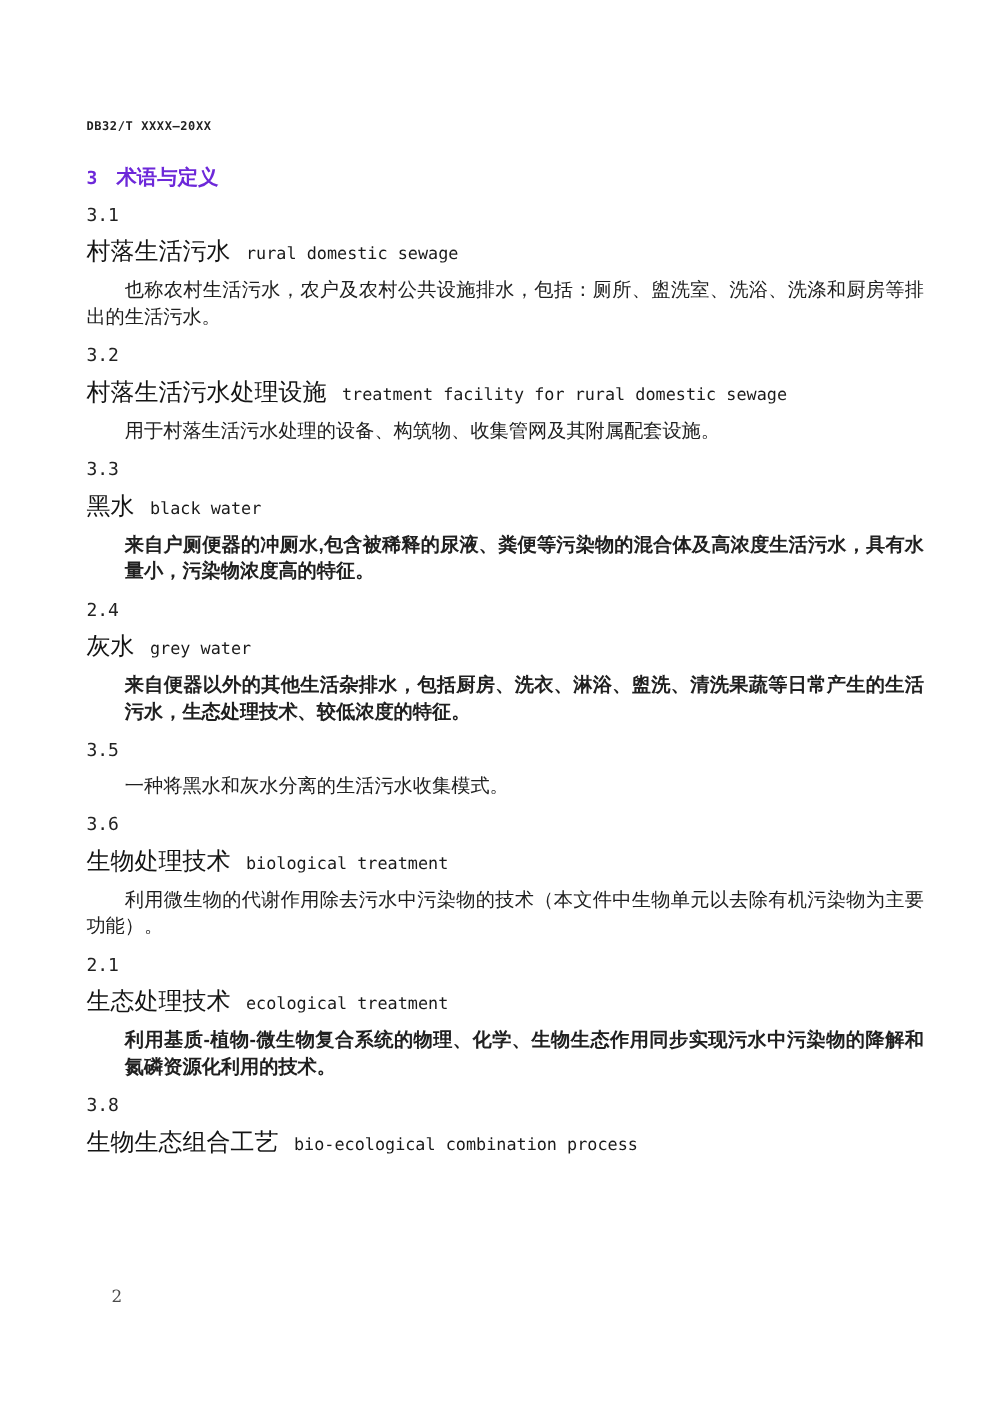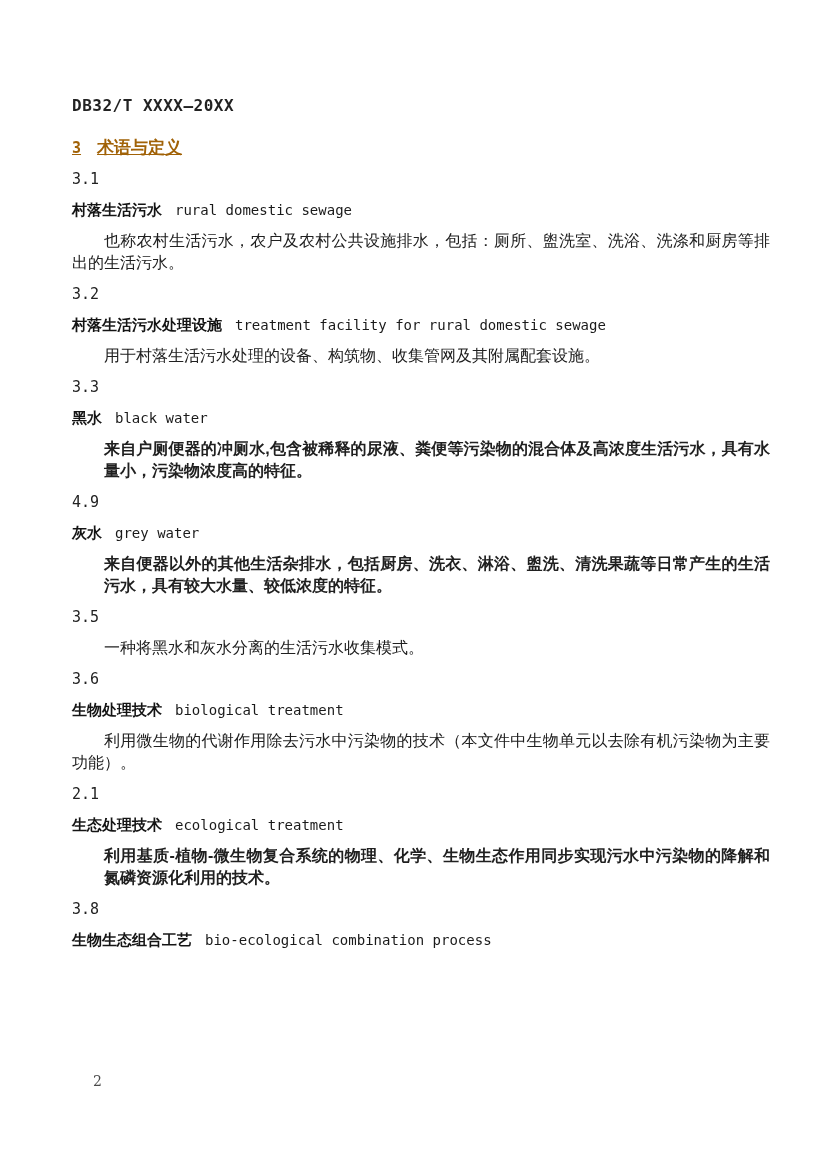--- a/index.html
+++ b/index.html
@@ -16,31 +16,30 @@
     color: #1c1c1c;
     font-family: "Liberation Sans", sans-serif;
     font-size: 16px;
     line-height: 22px;
     box-sizing: border-box;
     padding: 95px 56px 0 72px;
     overflow: hidden;
   }
   .doc-header {
     font-family: "DejaVu Sans Mono", monospace;
-    font-size: 16px;
+    font-size: 10px;
     font-weight: 600;
     letter-spacing: 0.5px;
     color: #222;
   }
   .section-heading {
     margin-top: 20px;
     font-weight: bold;
     font-size: 17px;
-    color: #a16207;
-    text-decoration: underline;
+    color: #6d28d9;
   }
   .section-heading .heading-num {
     font-family: "DejaVu Sans Mono", monospace;
     font-size: 15px;
     margin-right: 16px;
     font-weight: 600;
   }
   .intro {
     margin-top: 13px;
     text-indent: 32px;
@@ -55,22 +54,22 @@
     font-family: "DejaVu Sans Mono", monospace;
     font-size: 15px;
     font-weight: 500;
     margin-left: 32px;
     color: #222;
   }
   .term-title {
     margin-left: 32px;
   }
   .term-zh {
-    font-weight: bold;
-    font-size: 15px;
+    font-weight: normal;
+    font-size: 20px;
     color: #141414;
   }
   .term-en {
     font-family: "DejaVu Sans Mono", monospace;
     font-size: 14px;
     font-weight: 400;
     margin-left: 13px;
     color: #1a1a1a;
   }
   .def {
@@ -123,25 +122,25 @@
 
   <div class="term">
     <div class="term-num">3.3</div>
     <div class="term-title">
       <span class="term-zh">黑水</span><span class="term-en">black water</span>
     </div>
     <p class="def block">来自户厕便器的冲厕水,包含被稀释的尿液、粪便等污染物的混合体及高浓度生活污水，具有水量小，污染物浓度高的特征。</p>
   </div>
 
   <div class="term">
-    <div class="term-num">4.9</div>
+    <div class="term-num">2.4</div>
     <div class="term-title">
       <span class="term-zh">灰水</span><span class="term-en">grey water</span>
     </div>
-    <p class="def block">来自便器以外的其他生活杂排水，包括厨房、洗衣、淋浴、盥洗、清洗果蔬等日常产生的生活污水，具有较大水量、较低浓度的特征。</p>
+    <p class="def block">来自便器以外的其他生活杂排水，包括厨房、洗衣、淋浴、盥洗、清洗果蔬等日常产生的生活污水，生态处理技术、较低浓度的特征。</p>
   </div>
 
   <div class="term">
     <div class="term-num">3.5</div>
     <p class="def">一种将黑水和灰水分离的生活污水收集模式。</p>
   </div>
 
   <div class="term">
     <div class="term-num">3.6</div>
     <div class="term-title">

